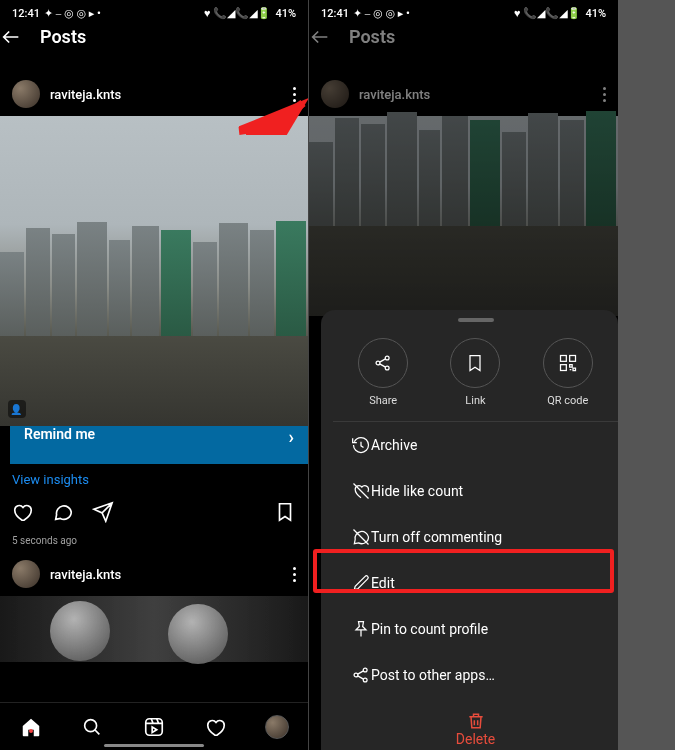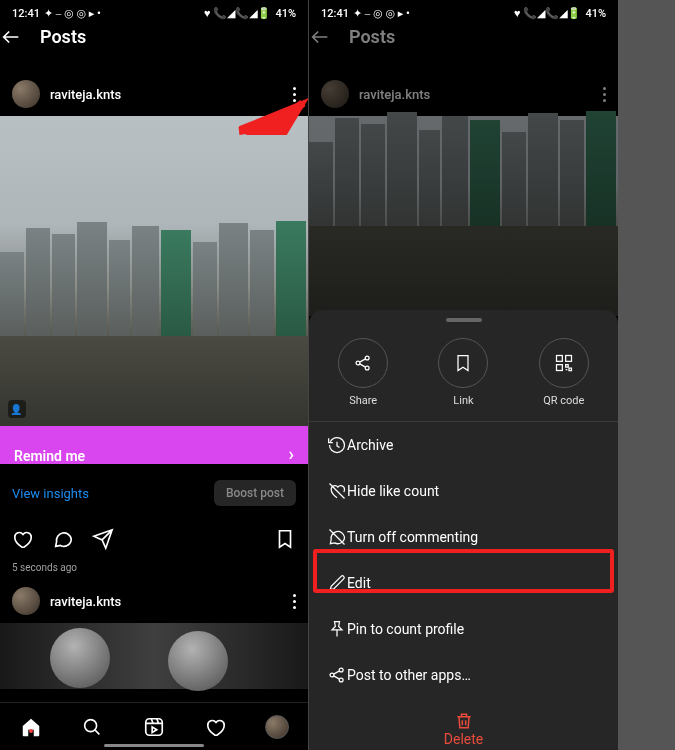--- a/index.html
+++ b/index.html
@@ -106,37 +106,38 @@
   background: rgba(0,0,0,0.5);
   border-radius: 4px;
   display: flex;
   align-items: center;
   justify-content: center;
   font-size: 10px;
 }
 
 
 .remindbar {
-  background: #d946ef;
+  background: #0369a1;
   height: 38px;
   display: flex;
-  align-items: flex-end;
+  align-items: flex-start;
   padding: 0 14px;
   font-size: 14px;
   font-weight: 600;
   justify-content: space-between;
+  margin-left: 10px;
 }
 .chev { font-size: 18px; color: #fff; }
 
 
 .insightsrow {
   display: flex;
   align-items: center;
   justify-content: space-between;
-  padding: 16px 12px;
+  padding: 8px 12px;
 }
 .insights { color: #1c8cf0; font-size: 13px; }
 .boost {
   background: #262626;
   color: #888;
   padding: 6px 12px;
   border-radius: 6px;
   font-size: 12px;
   font-weight: 500;
 }
@@ -204,28 +205,29 @@
   width: 90px;
   height: 40px;
   pointer-events: none;
 }
 .phone.right .header, .phone.right .userrow { opacity: 0.5; }
 
 
 .sheet {
   position: absolute;
   bottom: 0;
-  left: 0;
+  left: 12px;
   right: 0;
   height: 440px;
   background: #262626;
   border-top-left-radius: 14px;
   border-top-right-radius: 14px;
   z-index: 5;
   padding-top: 8px;
+  padding-left: 12px;
 }
 .handle {
   width: 36px;
   height: 4px;
   background: #666;
   border-radius: 2px;
   margin: 0 auto 12px;
 }
 .circlerow {
   display: flex;
@@ -321,21 +323,20 @@
     <div class="tagicon">👤</div>
   </div>
 
   <div class="remindbar">
     <span>Remind me</span>
     <span class="chev">›</span>
   </div>
 
   <div class="insightsrow">
     <span class="insights">View insights</span>
-    <span class="boost">Boost post</span>
   </div>
 
   <div class="actionrow">
     <span><svg class="icon24" viewBox="0 0 24 24">
           <path class="stroke" d="M12 21s-8-5.3-8-11a5 5 0 019-3 5 5 0 019 3c0 5.7-8 11-8 11z" transform="translate(-1,0)"></path>
         </svg></span>
     <span><svg class="icon24" viewBox="0 0 24 24">
           <path class="stroke" d="M21 12a8 8 0 01-11.9 7L4 20l1-5A8 8 0 1121 12z"></path>
         </svg></span>
     <span><svg class="icon24" viewBox="0 0 24 24">

